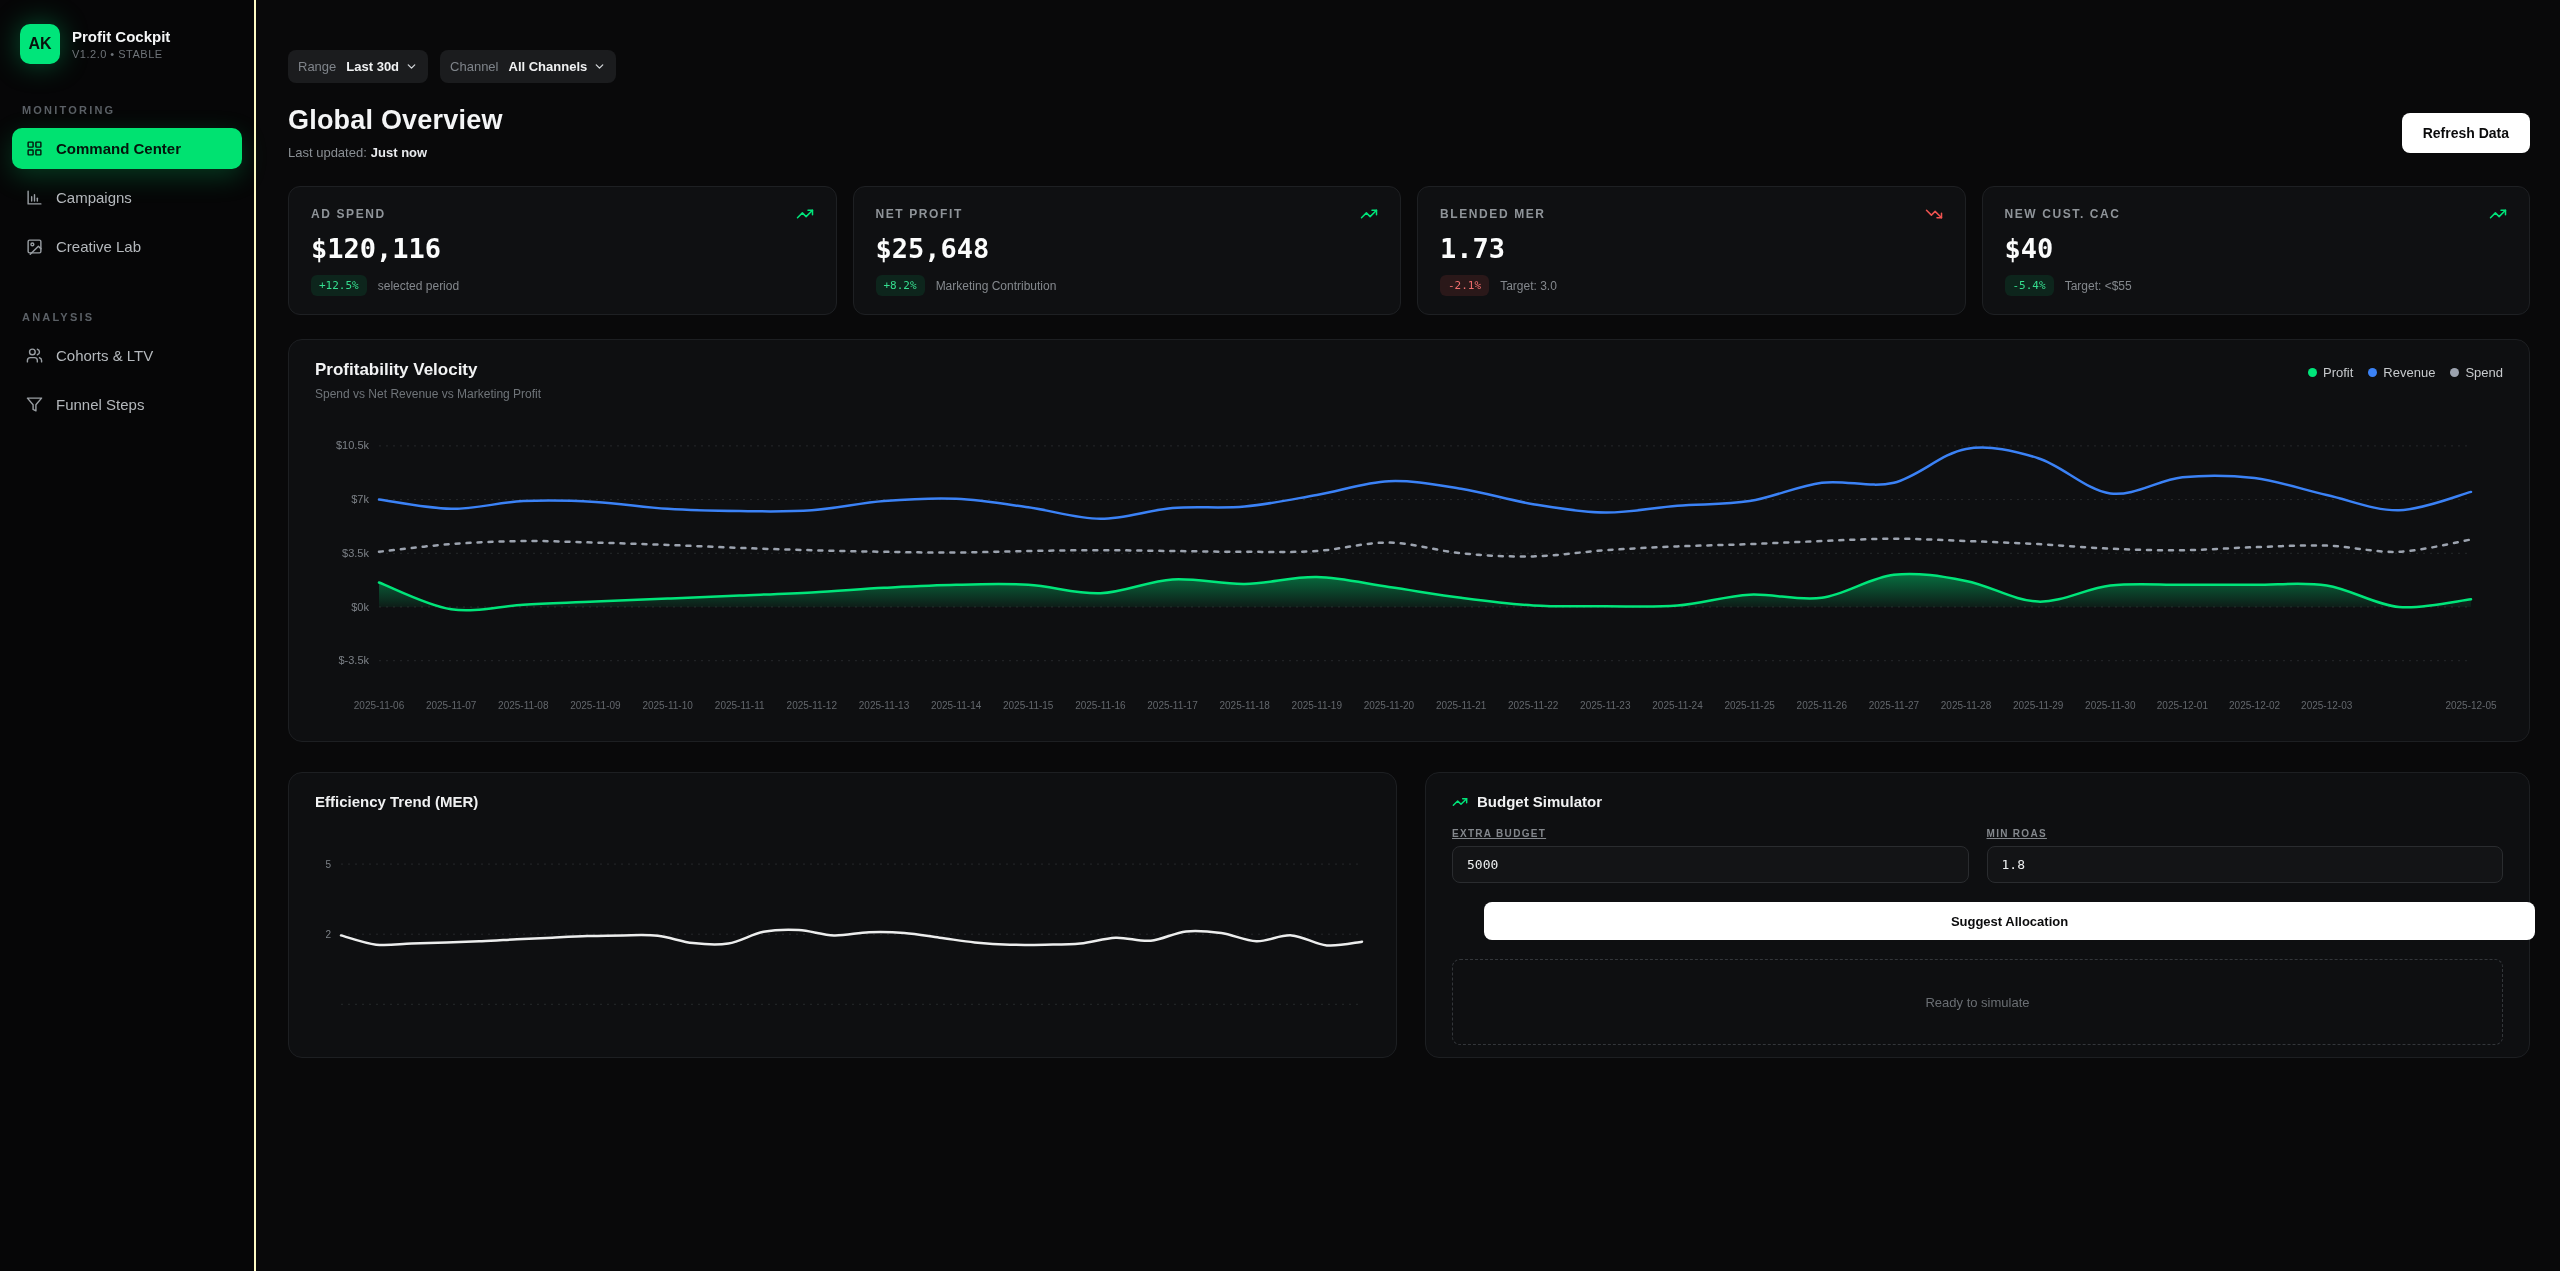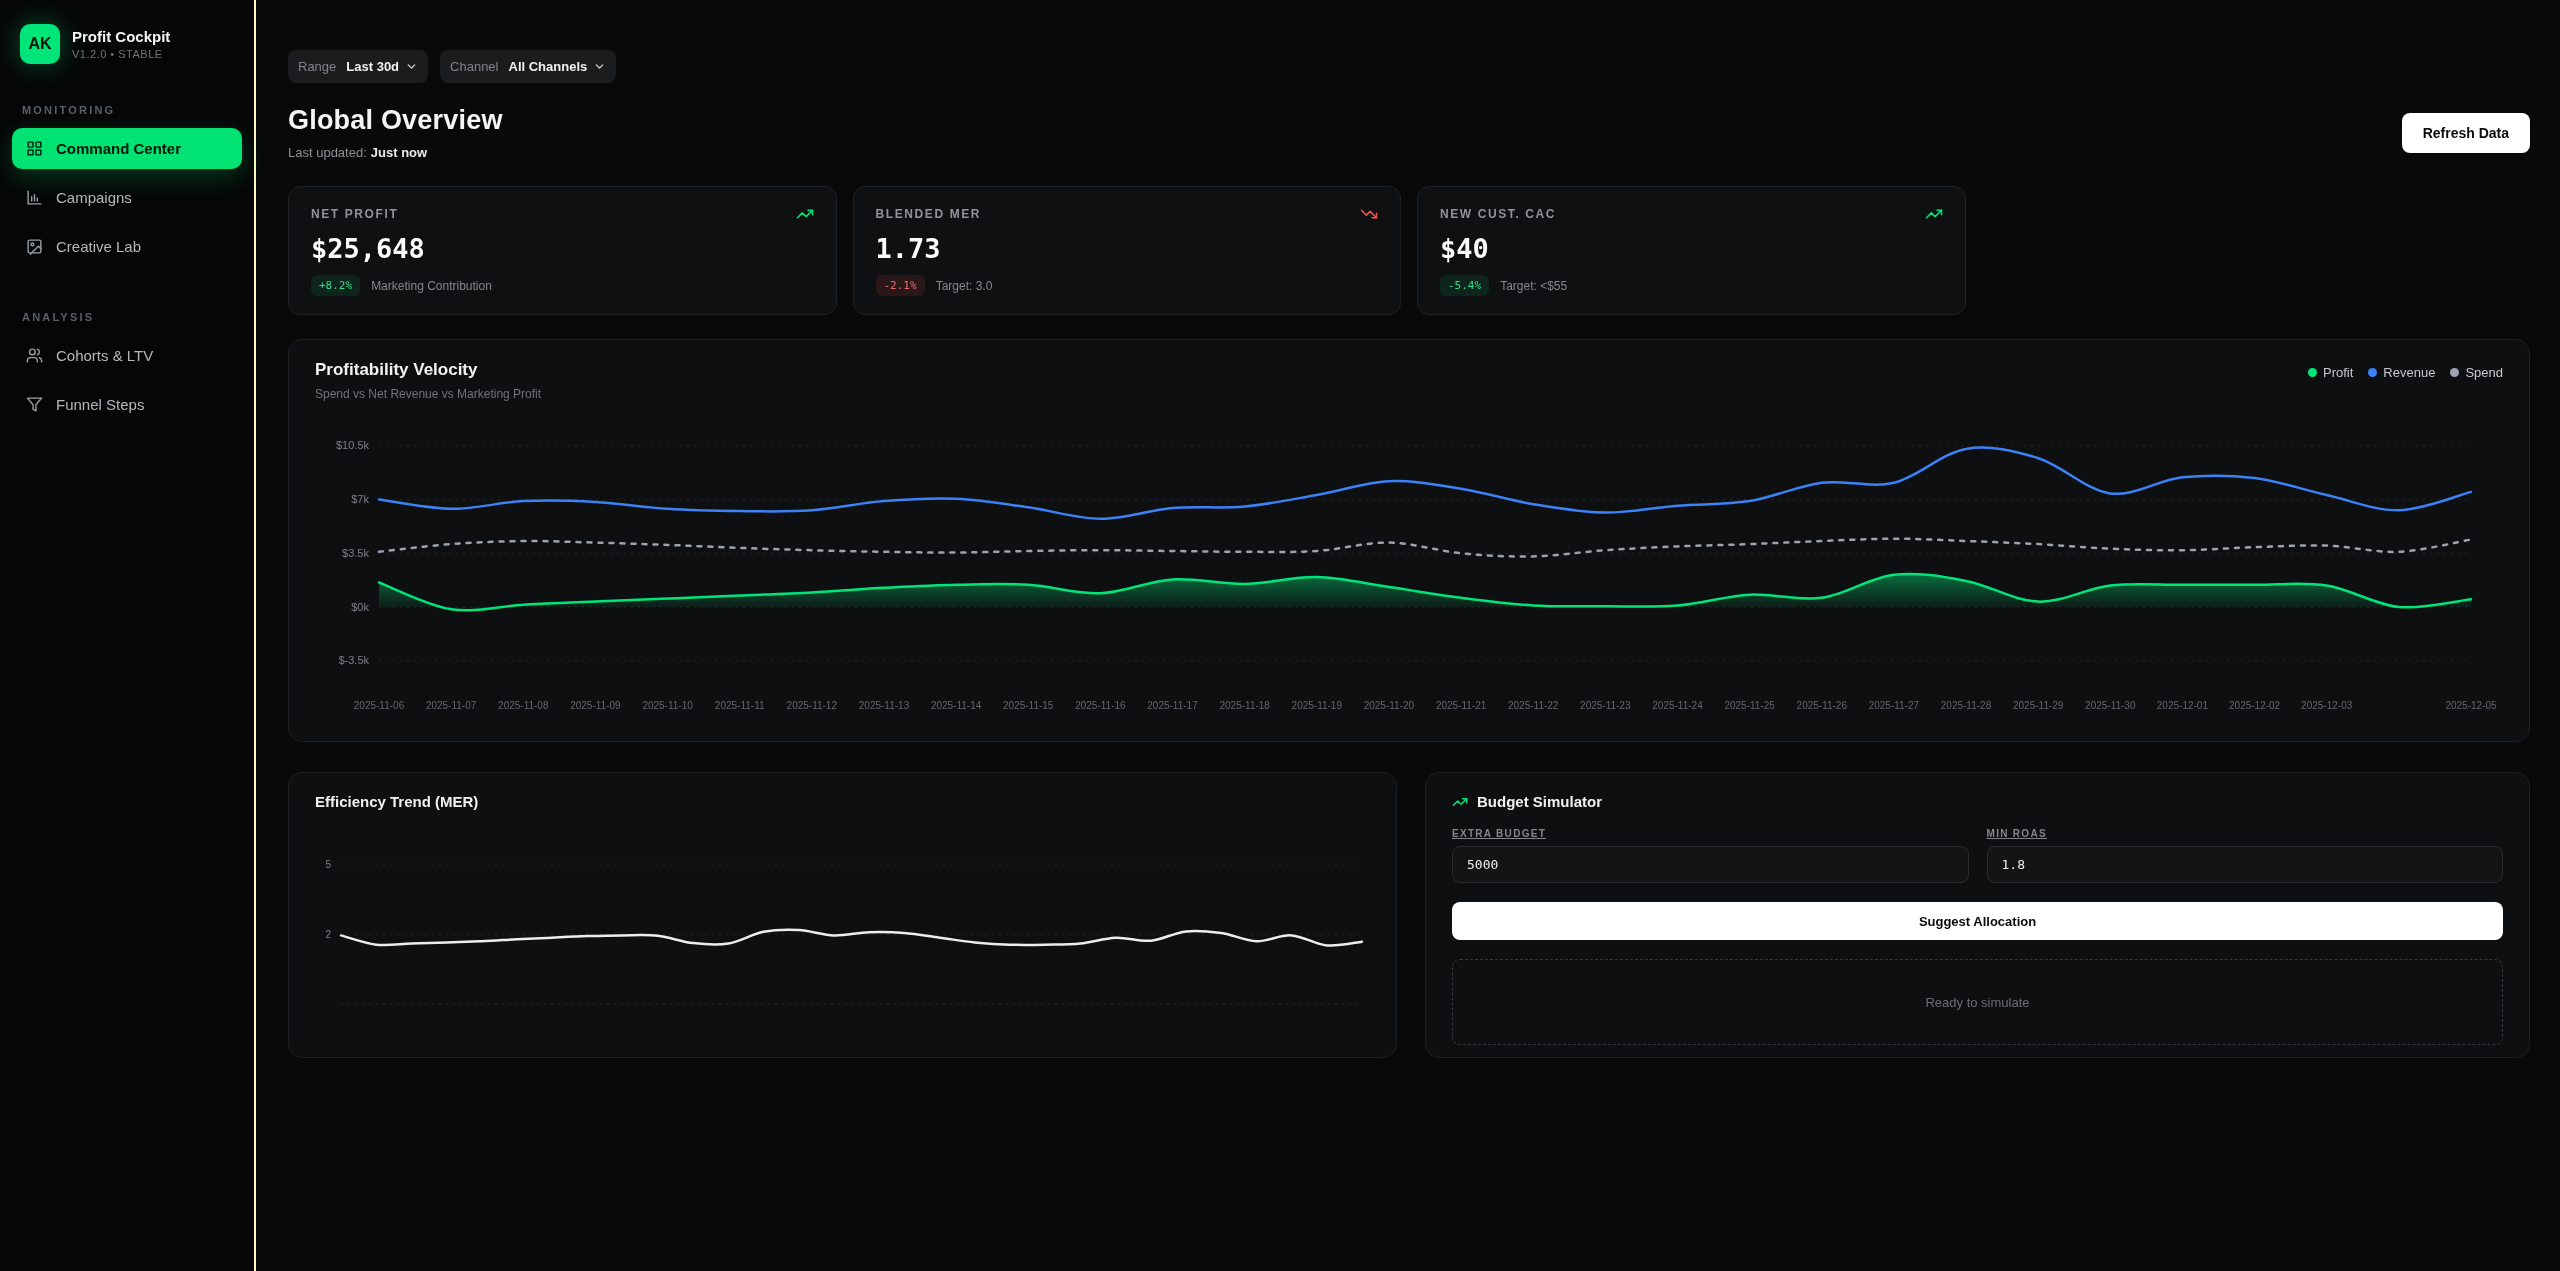--- a/index.html
+++ b/index.html
@@ -79,21 +79,21 @@
   .bottom-row { display:grid; grid-template-columns:1fr 1fr; gap:28px; margin-top:30px; }
   .panel { padding:20px 26px; height:286px; }
   .panel-title { font-size:15px; font-weight:800; color:#f0f1f2; }
   .sim-head { display:flex; gap:9px; align-items:center; color:#00e57a; }
   .sim-grid { display:grid; grid-template-columns:1fr 1fr; gap:18px; margin-top:18px; }
   .field-label { font-size:10px; letter-spacing:1.3px; color:#83878c; font-weight:700;text-decoration:underline; }
   .field-input {
     margin-top:7px; width:100%; background:#131416; border:1px solid #2a2c2f; border-radius:8px;
     height:37px; color:#eceeef; font-family:"DejaVu Sans Mono", monospace; font-size:13px; padding:0 14px; outline:none;
   }
-  .sim-btn { margin-top:19px; width:100%; height:38px; background:#ffffff; color:#0b0b0c; border:none; border-radius:8px; font-weight:700; font-size:13px; cursor:pointer; }
+  .sim-btn { margin-top:19px; width:100%; height:38px; background:#ffffff; color:#0b0b0c; border:none; border-radius:8px; font-weight:700; font-size:13px; cursor:pointer;margin-left:32px; }
   .sim-result {
     margin-top:19px; height:86px; border:1px dashed #33363a; border-radius:8px;
     display:flex; align-items:center; justify-content:center; color:#6a6e73; font-size:13px;
   }
 </style>
 </head>
 <body>
 
 <aside class="sidebar">
   <div class="logo-row">
@@ -197,20 +197,36 @@
     <div>
       <div class="page-title">Global Overview</div>
       <div class="updated">
         <span>Last updated:</span><span class="val">Just now</span>
       </div>
     </div>
     <button class="refresh-btn">Refresh Data</button>
   </div>
 
   <div class="kpi-row">
+    <div class="kpi">
+      <div class="kpi-top">
+        <span class="kpi-label">AD SPEND</span>
+        <span class="trend up">
+            <svg width="18" height="18" viewBox="0 0 24 24" fill="none" stroke="currentColor" stroke-width="2" stroke-linecap="round" stroke-linejoin="round">
+              <polyline points="22 7 13.5 15.5 8.5 10.5 2 17"></polyline>
+              <polyline points="16 7 22 7 22 13"></polyline>
+            </svg>
+          </span>
+      </div>
+      <div class="kpi-value">$120,116</div>
+      <div class="kpi-sub">
+        <span class="badge pos">+12.5%</span>
+        <span class="kpi-note">selected period</span>
+      </div>
+    </div>
     <div class="kpi">
       <div class="kpi-top">
         <span class="kpi-label">NET PROFIT</span>
         <span class="trend up">
             <svg width="18" height="18" viewBox="0 0 24 24" fill="none" stroke="currentColor" stroke-width="2" stroke-linecap="round" stroke-linejoin="round">
               <polyline points="22 7 13.5 15.5 8.5 10.5 2 17"></polyline>
               <polyline points="16 7 22 7 22 13"></polyline>
             </svg>
           </span>
       </div>

